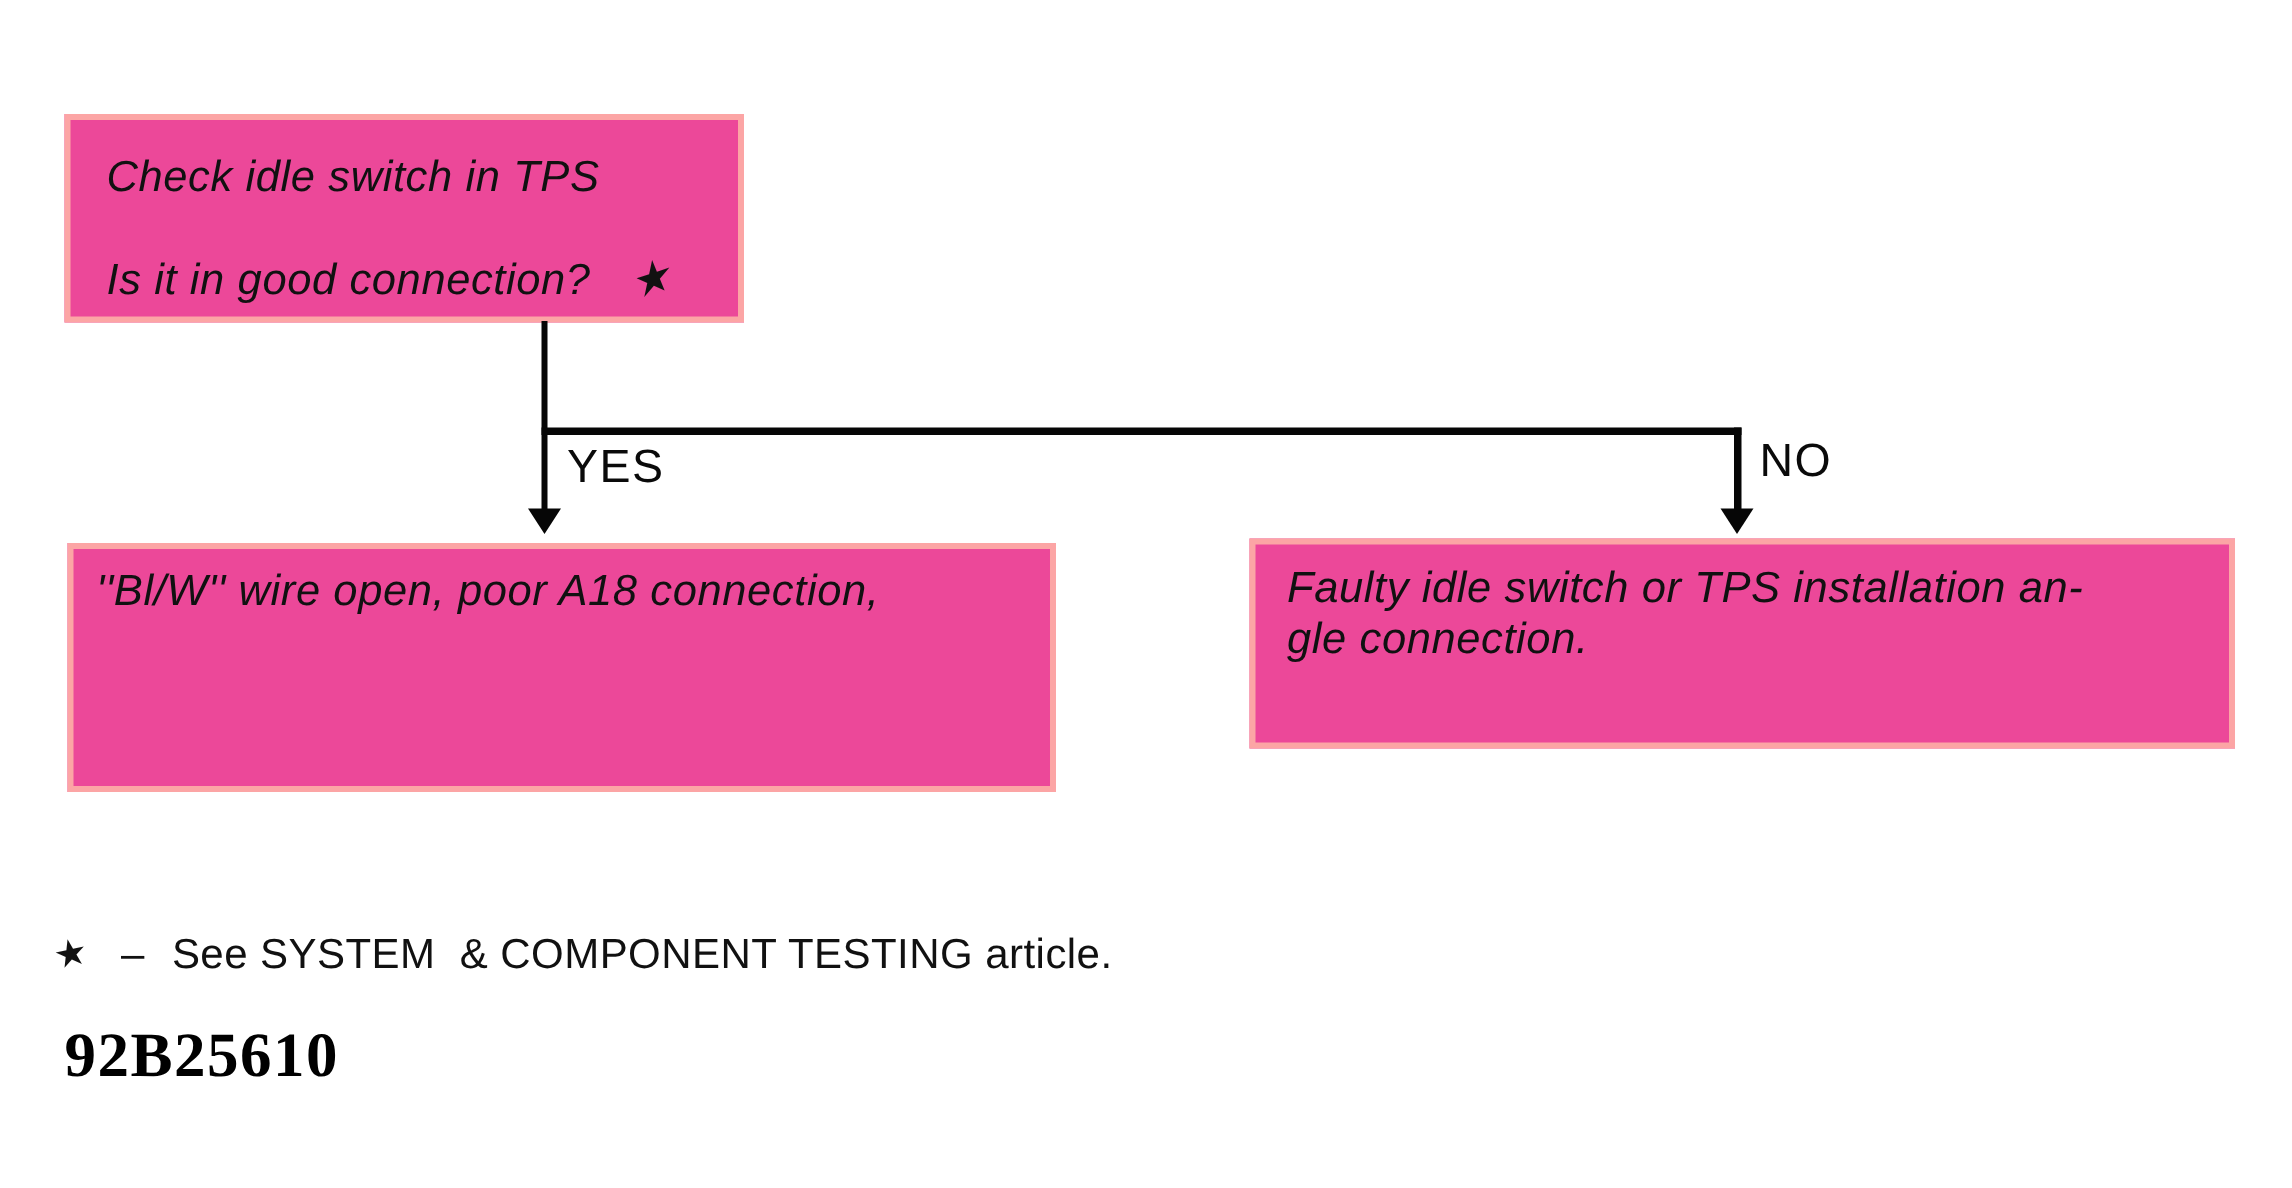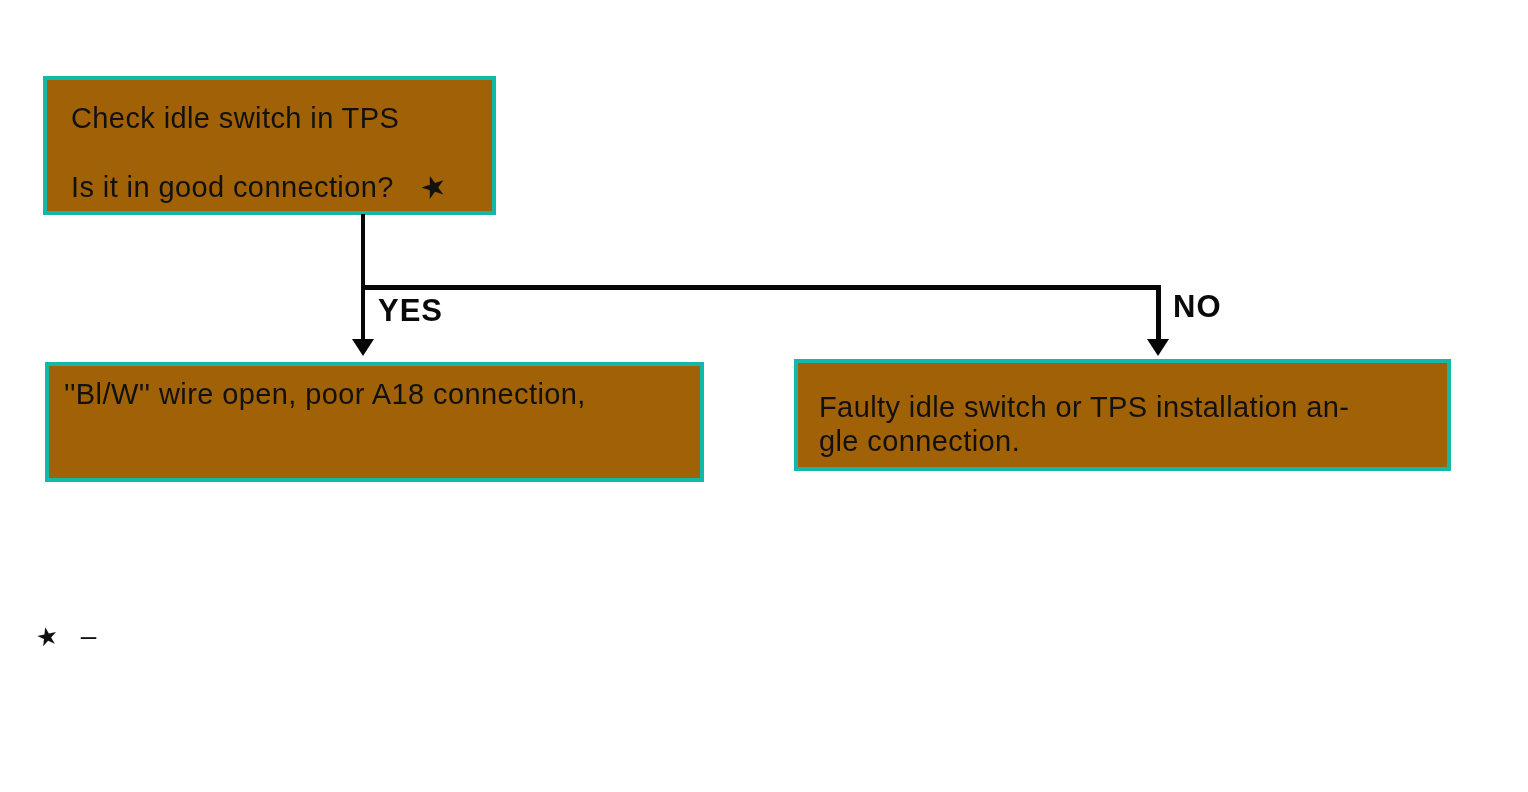--- a/index.html
+++ b/index.html
@@ -11,26 +11,27 @@
     position: relative;
     width: 1528px;
     height: 792px;
     background: #ffffff;
     font-family: "Liberation Sans", sans-serif;
     color: #000000;
     overflow: hidden;
   }
   .box {
     position: absolute;
-    border: 4px solid #14b8a6;
-    background: #a16207;
+    border: 4px solid #fca5a5;
+    background: #ec4899;
     box-sizing: border-box;
     font-size: 29px;
     letter-spacing: 0.4px;
     color: #111111;
+    font-style: italic;
   }
   .question-box {
     left: 43px;
     top: 76px;
     width: 453px;
     height: 139px;
     padding: 22px 10px 0 24px;
   }
   .question-line1 { display: block; }
   .question-line2-row {
@@ -42,30 +43,30 @@
     display: inline-block;
     transform: rotate(-18deg);
     font-size: 30px;
     margin-left: 26px;
     line-height: 1;
   }
   .result-box-yes {
     left: 45px;
     top: 362px;
     width: 659px;
-    height: 120px;
+    height: 166px;
     padding: 12px 8px 0 15px;
     line-height: 33px;
   }
   .result-box-no {
-    left: 794px;
+    left: 833px;
     top: 359px;
     width: 657px;
-    height: 112px;
-    padding: 27px 8px 0 21px;
+    height: 140px;
+    padding: 12px 8px 0 21px;
     line-height: 34px;
   }
   .result-line { display: block; }
   .connector {
     position: absolute;
     background: #060606;
   }
   .v-line-yes { left: 361px; top: 214px; width: 4px; height: 128px; }
   .h-line    { left: 361px; top: 285px; width: 800px; height: 5px; }
   .v-line-no { left: 1156px; top: 285px; width: 5px; height: 57px; }
@@ -74,21 +75,21 @@
     width: 0;
     height: 0;
     border-left: 11px solid transparent;
     border-right: 11px solid transparent;
     border-top: 17px solid #060606;
   }
   .arrow-yes { left: 352px; top: 339px; }
   .arrow-no  { left: 1147px; top: 339px; }
   .branch-label {
     position: absolute;
-    font-weight: bold;
+    font-weight: normal;
     font-size: 31px;
     letter-spacing: 1px;
     color: #0a0a0a;
   }
   .label-yes { left: 378px; top: 293px; }
   .label-no  { left: 1173px; top: 289px; }
   .footnote {
     position: absolute;
     left: 36px;
     top: 620px;
@@ -146,16 +147,18 @@
   </div>
 
   <div class="box result-box-no">
     <span class="result-line">Faulty idle switch or TPS installation an-</span>
     <span class="result-line">gle connection.</span>
   </div>
 
   <div class="footnote">
     <span class="footnote-star">★</span>
     <span class="footnote-dash">–</span>
+    <span class="footnote-text">See SYSTEM  &amp; COMPONENT TESTING article.</span>
   </div>
 
+  <div class="figure-id">92B25610</div>
 
 </div>
 
 </body></html>

